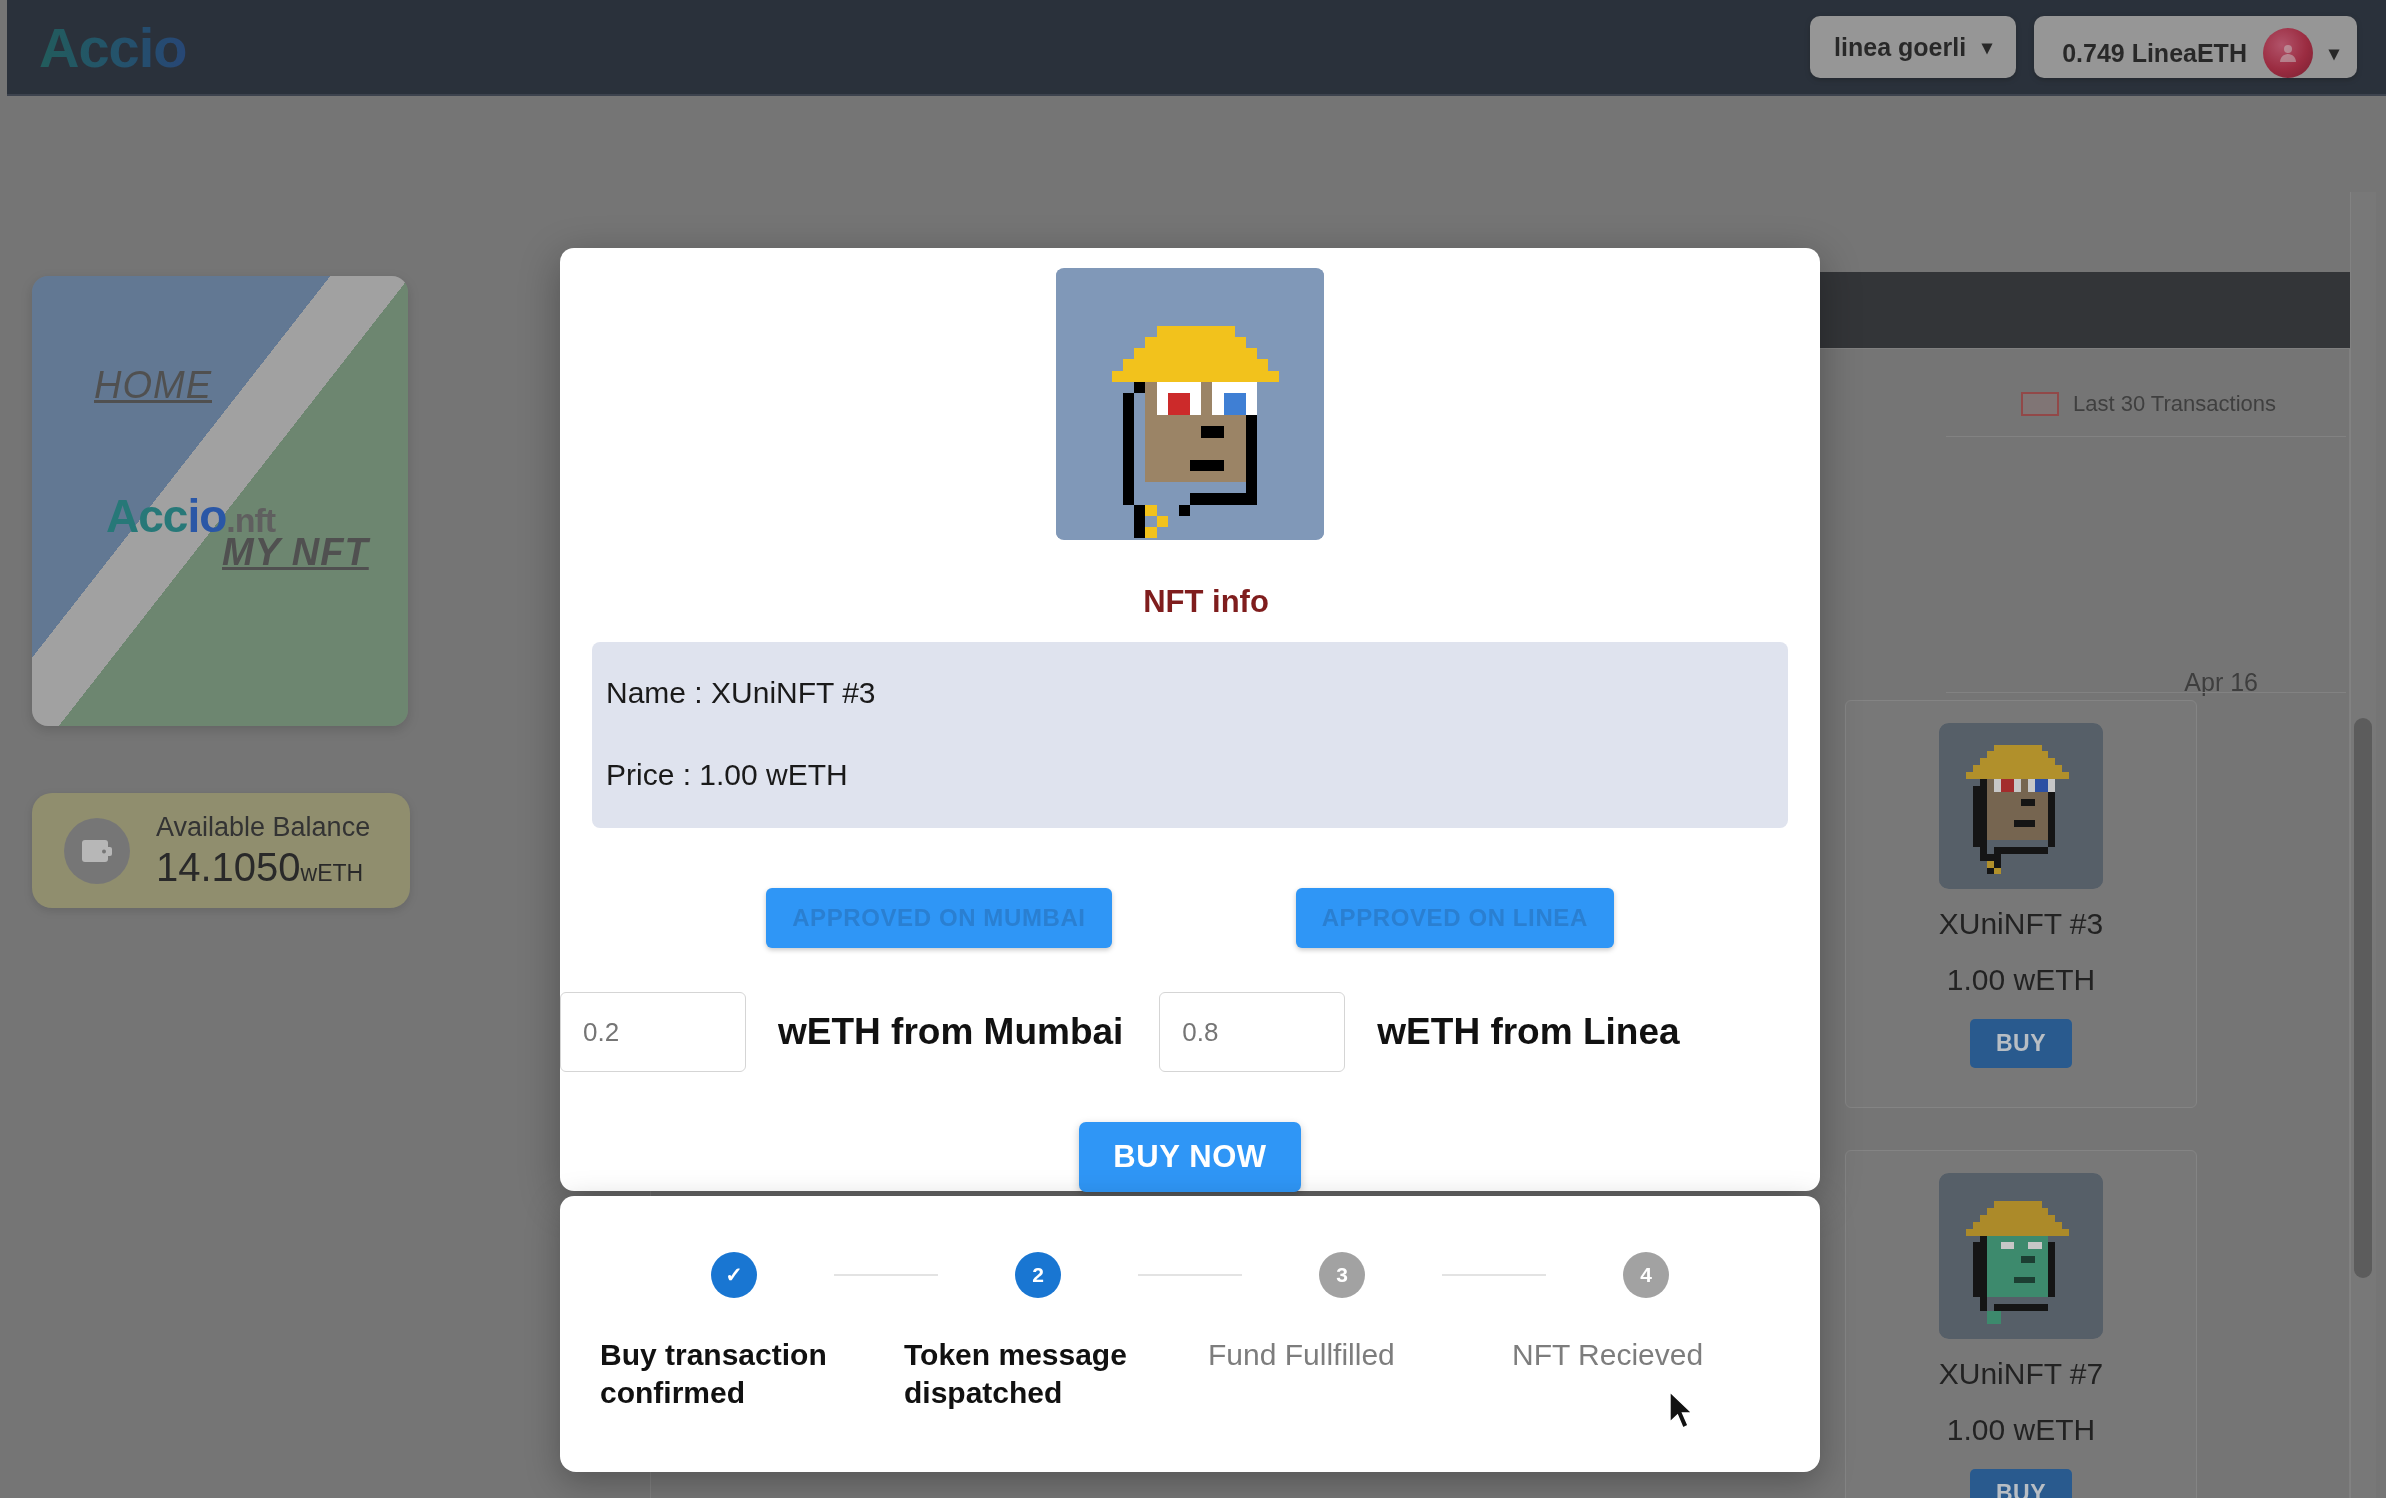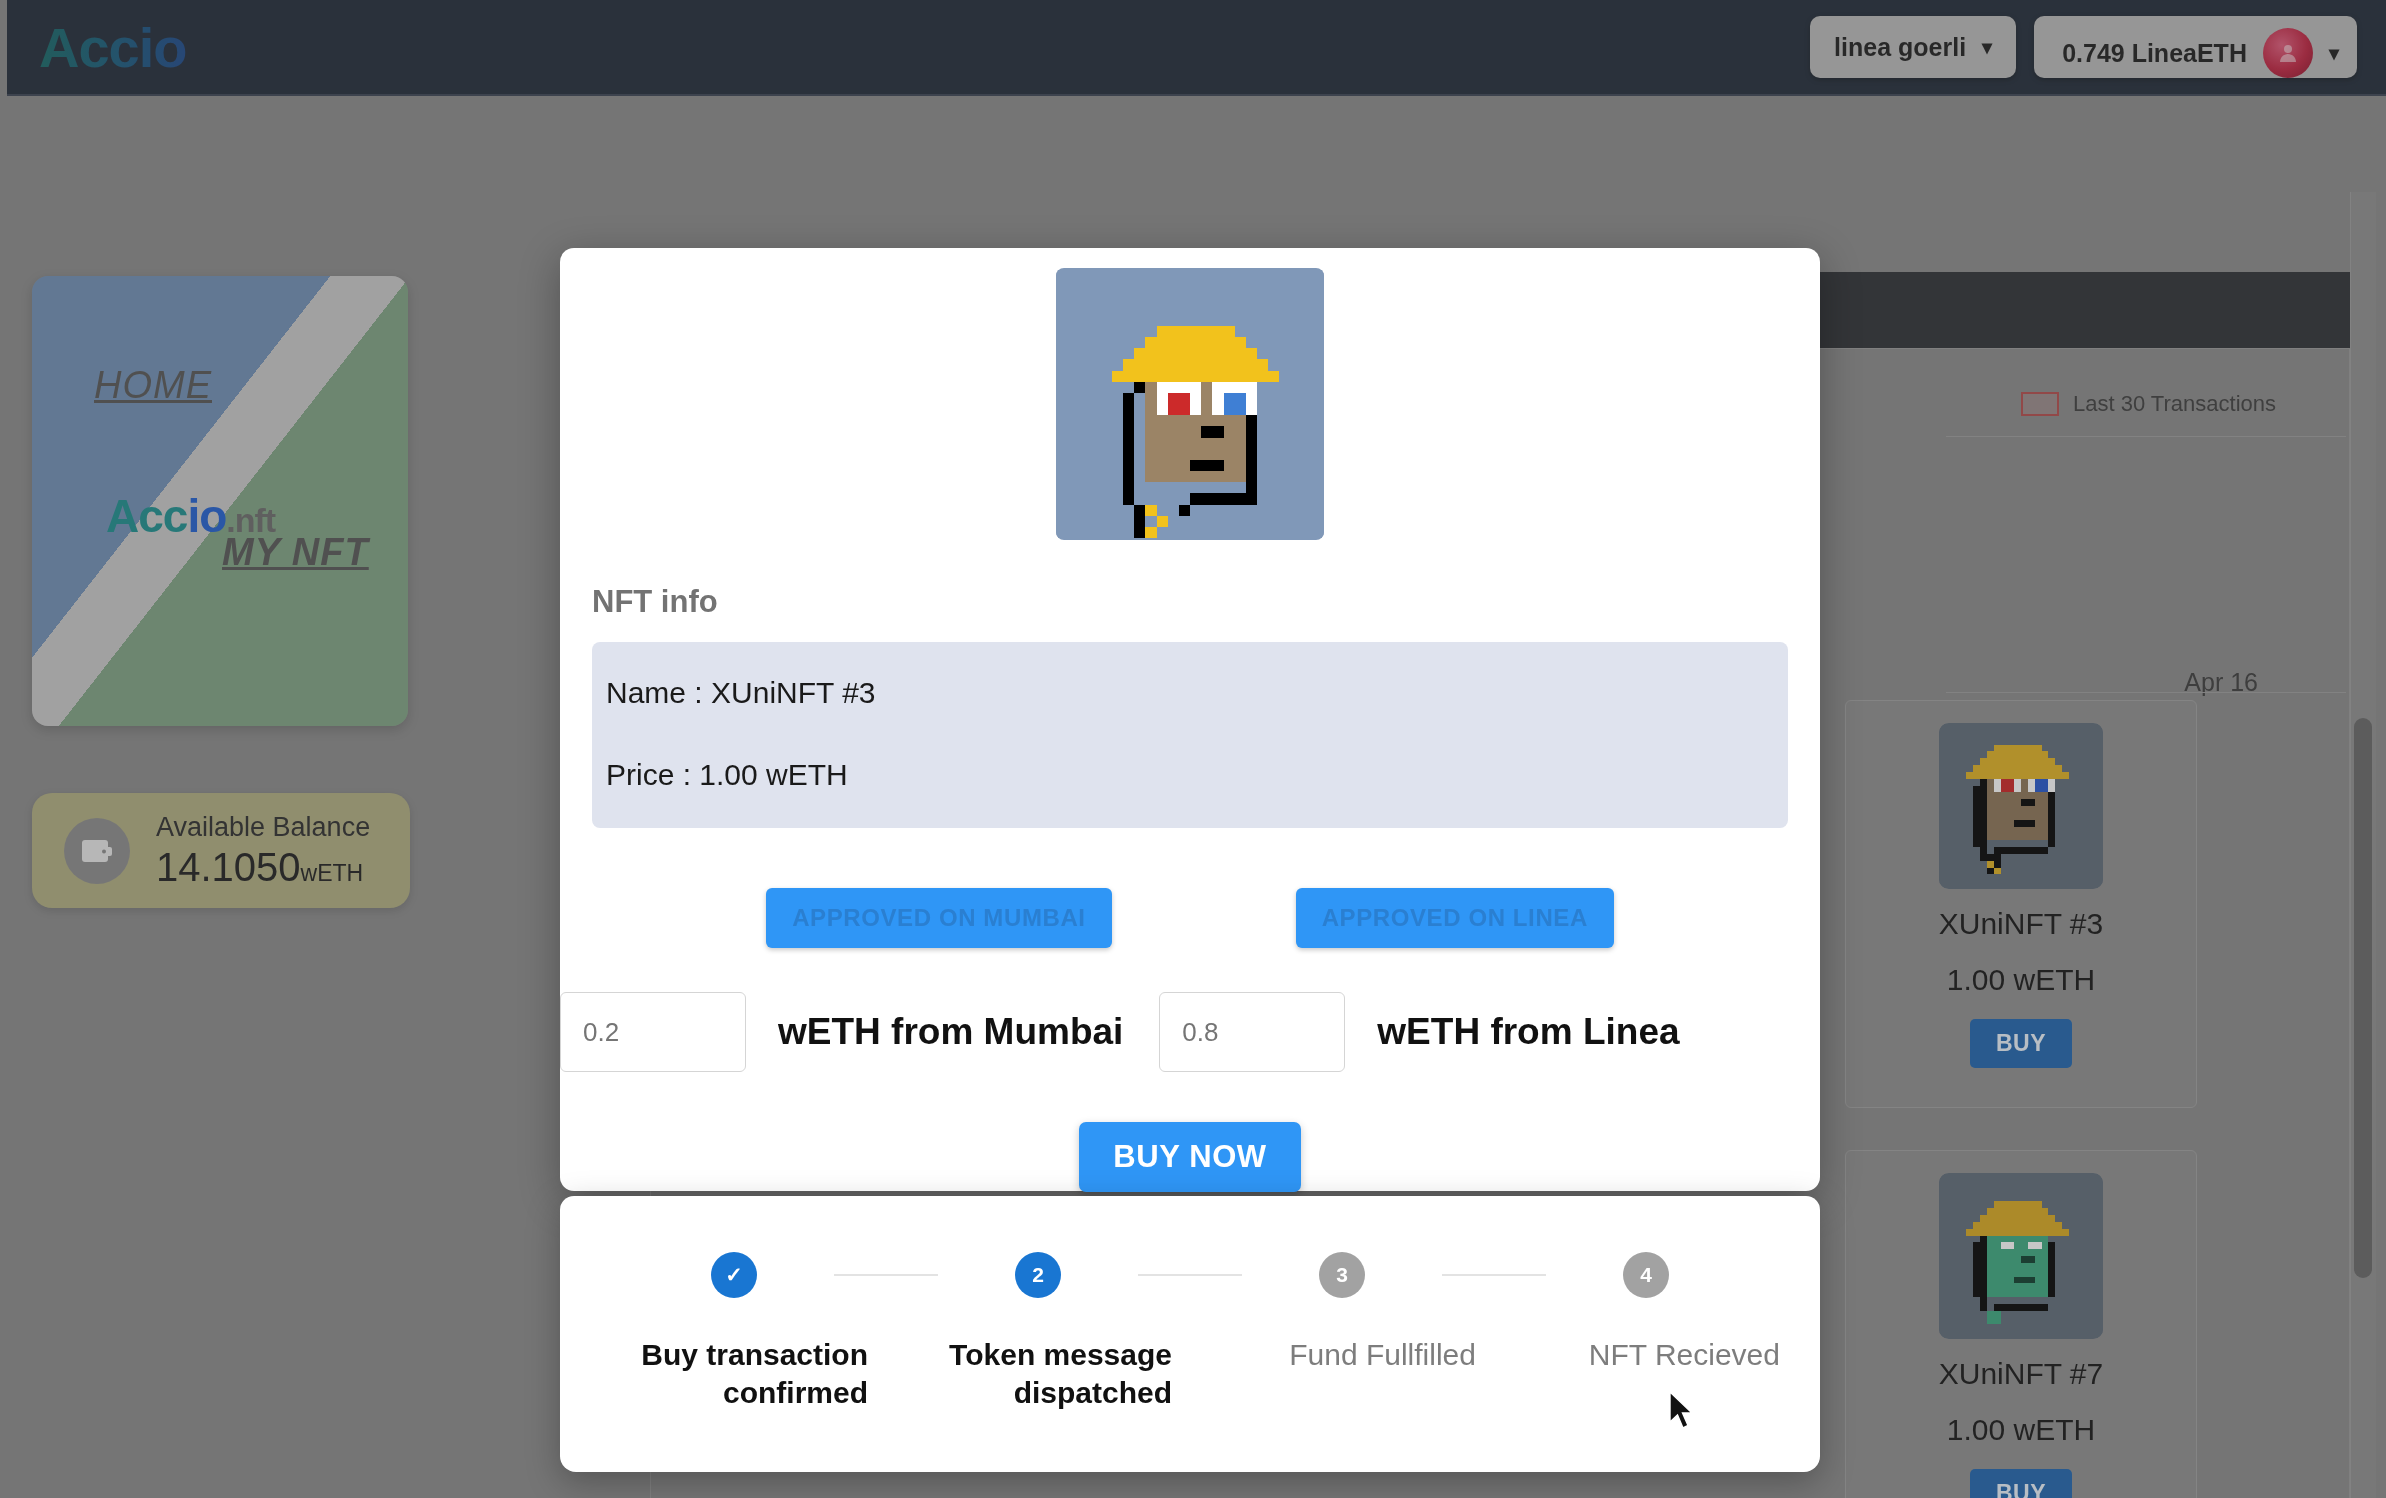--- a/index.html
+++ b/index.html
@@ -173,21 +173,21 @@
   .modal {
     position: absolute; left: 560px; top: 248px;
     width: 1260px; height: 943px;
     background: #fff; border-radius: 14px;
     box-shadow: 0 10px 40px rgba(0,0,0,.30);
     z-index: 20;
   }
   .modal-img-wrap { display: flex; justify-content: center; padding-top: 20px; }
   .nft-info-title {
     margin: 44px 0 0 32px;
-    font-size: 31px; font-weight: 700; color: #737373;
+    font-size: 31px; font-weight: 700; color: #7f1d1d; text-align: center;
   }
   .info-panel {
     margin: 22px 32px 0 32px;
     background: #dfe3ee; border-radius: 8px;
     padding: 28px 14px 30px 14px;
   }
   .info-row { font-size: 30px; color: #1a1a1a; padding: 6px 0 6px 0; }
   .info-row + .info-row { margin-top: 36px; }
 
   .approve-row {
@@ -237,21 +237,21 @@
   .step { display: flex; flex-direction: column; align-items: center; width: 200px; flex: 0 0 auto; }
   .step-dot {
     width: 46px; height: 46px; border-radius: 50%;
     display: flex; align-items: center; justify-content: center;
     font-size: 21px; font-weight: 600; color: #fff;
   }
   .dot-active { background: #1976d2; }
   .dot-done   { background: #1976d2; }
   .dot-idle   { background: #a2a2a2; }
   .step-label {
-    margin-top: 38px; text-align: right; line-height: 1.28;
+    margin-top: 38px; text-align: left; line-height: 1.28;
     font-size: 30px; width: 268px;
   }
   .label-active { color: #111; font-weight: 700; }
   .label-idle { color: #7d7d7d; font-weight: 400; }
   .connector { flex: 1 1 auto; height: 2px; background: #e3e3e3; margin-top: 22px; }
 
   
   .cursor { position: absolute; left: 1668px; top: 1390px; z-index: 40; }
 </style>
 </head>

